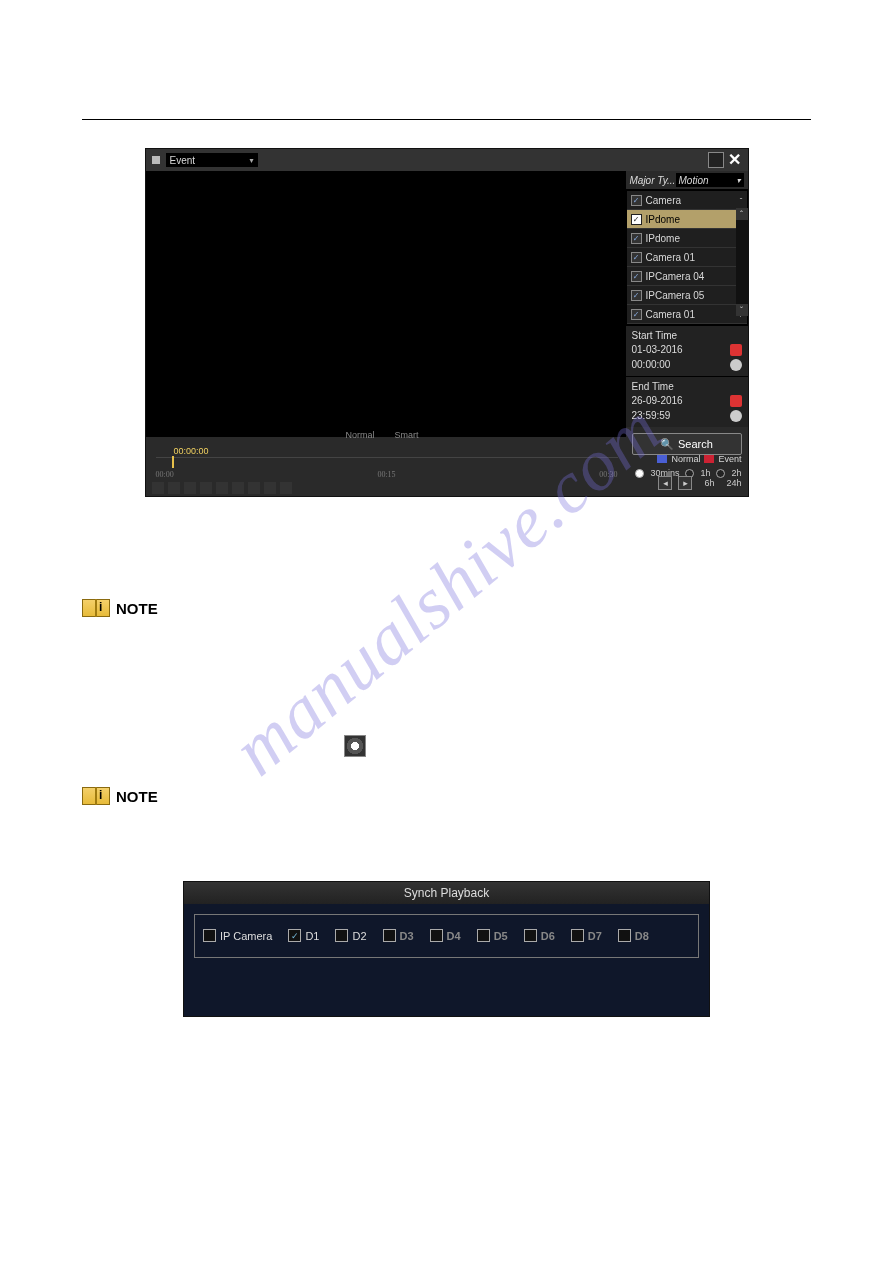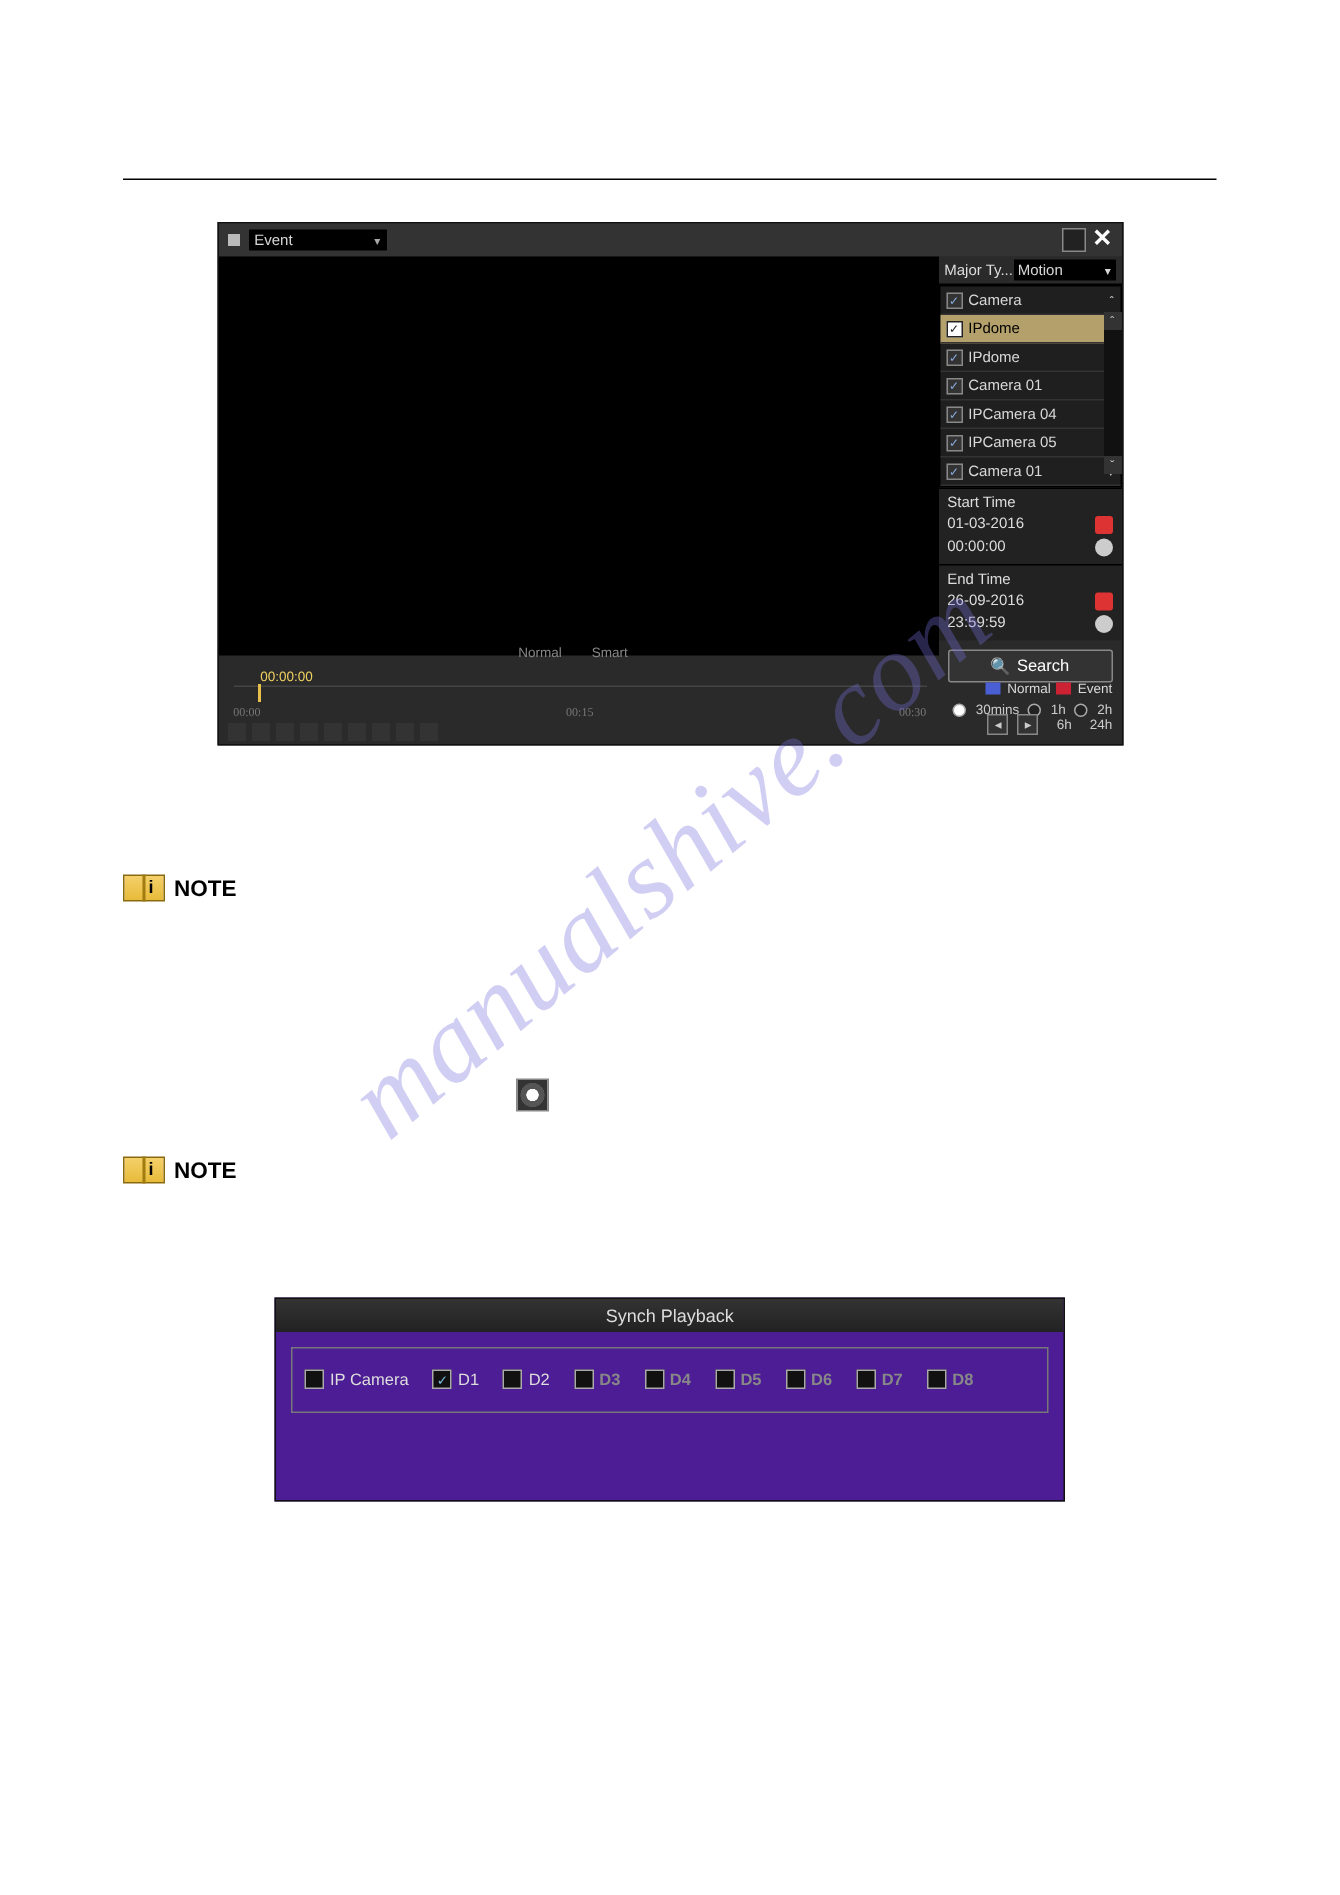--- a/index.html
+++ b/index.html
@@ -67,21 +67,21 @@
     width: 480px; height: 266px;
     background: #000;
   }
   .s1-side {
     position: absolute;
     top: 22px; left: 480px; right: 0;
     bottom: 50px;
     background: #2a2a2a;
   }
   .s1-row { display: flex; align-items: center; height: 18px; padding: 0 4px; font-size: 10px; }
-  .s1-row.major { border-bottom: 1px solid #000; }
+  .s1-row.major { border-bottom: 1px solid #000; font-style: italic; }
   .s1-row .lbl { color: #ddd; }
   .s1-row .sel { margin-left: auto; width: 62px; height: 14px; background: #000; display:flex; align-items:center; padding:0 3px; }
   .s1-row .sel .caret { margin-left: auto; font-size: 8px; }
   .s1-camlist {
     background: #1f1f1f;
     border: 1px solid #000;
   }
   .s1-cam { display: flex; align-items: center; height: 18px; padding: 0 4px; border-bottom: 1px solid #333; font-size: 10px; }
   .s1-cam.sel { background: #b3a06a; color: #000; }
   .s1-cam .cb { width: 9px; height: 9px; border: 1px solid #888; margin-right: 4px; display:inline-flex; align-items:center; justify-content:center; font-size:8px; background:#333; color:#8ad; }
@@ -113,21 +113,21 @@
   .s1-tc { position:absolute; left:28px; bottom:40px; font-size:9px; color:#f0d060; }
   .s1-timeline { position:absolute; left:10px; right:130px; bottom:26px; height:12px; border-top:1px solid #444; }
   .s1-timeline .bar { position:absolute; left:16px; top:-2px; width:2px; height:12px; background:#e6c04a; }
   .s1-ticks { position:absolute; bottom:18px; left:10px; right:130px; height:8px; color:#777; font-size:8px; display:flex; justify-content:space-between;font-family:Liberation Serif, serif; }
   .s1-toolbar { position:absolute; left:6px; right:6px; bottom:2px; height:12px; display:flex; gap:4px; align-items:center; }
   .s1-toolbar .tb { width:12px; height:12px; background:#333; }
   .caption {
     text-align: center;
     font-size: 13px;
     color: #fff;
-    margin: 4px 0 22px 0;
+    margin: 20px 0 22px 0;
   }
   .body-text {
     margin: 0 82px;
     font-size: 13px;
     color: #fff;
     line-height: 1.8;
   }
   .step {
     margin: 0 82px 0 82px;
     display: flex;
@@ -156,21 +156,21 @@
     width: 20px; height: 20px;
     background: radial-gradient(circle at 50% 50%, #fff 0 28%, #555 30% 56%, #333 58% 100%);
     border:1px solid #888;
     vertical-align: middle;
   }
   
   .shot2 {
     width: 525px;
     height: 134px;
     margin: 0 auto;
-    background: #4c1d95;
+    background: #0f172a;
     border: 1px solid #111;
     color: #ddd;
     font-size: 11px;
   }
   .shot2 .title { height: 22px; background: linear-gradient(#333,#222); display:flex; align-items:center; justify-content:center; font-size:12px; }
   .shot2 .inner { margin:10px; border:1px solid #777; padding:10px 8px; height:22px; display:flex; align-items:center; gap:16px; }
   .shot2 .cb { width:11px; height:11px; border:1px solid #aaa; display:inline-flex; align-items:center; justify-content:center; margin-right:4px; background:#111; color:#7bd; font-size:9px; }
   .shot2 .cb.off { color:#555; }
   .shot2 .opt { display:flex; align-items:center; }
   .shot2 .dim { color:#888;font-weight:bold; }

